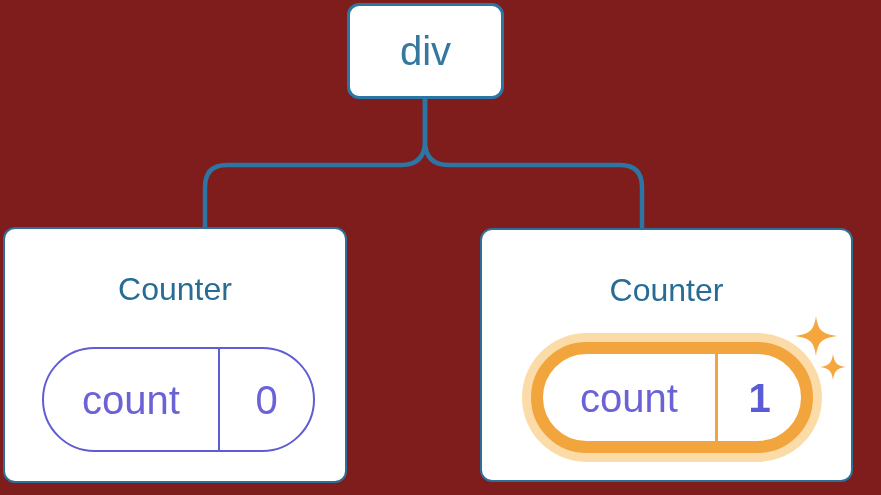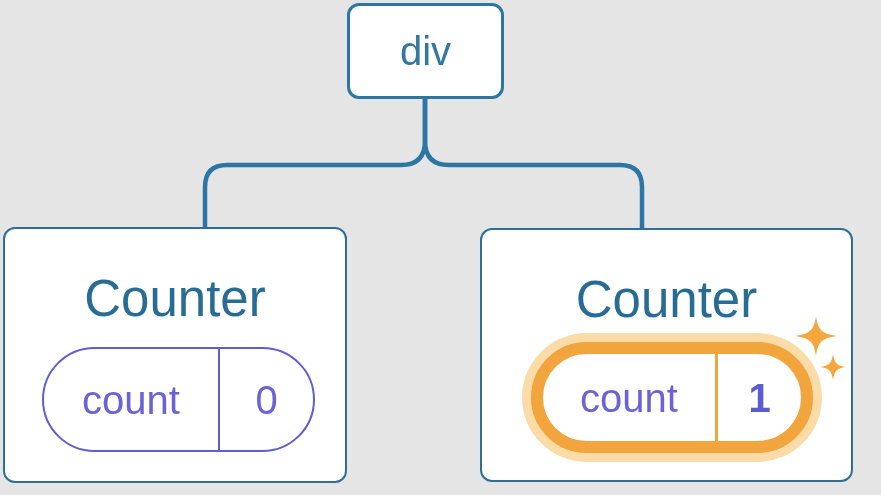--- a/index.html
+++ b/index.html
@@ -4,21 +4,21 @@
 <style>
   html, body {
     margin: 0;
     padding: 0;
     font-family: "Liberation Sans", "DejaVu Sans", sans-serif;
   }
   .canvas {
     position: relative;
     width: 881px;
     height: 495px;
-    background: #e5e5e5;
+    background: #7f1d1d;
     overflow: hidden;
   }
 
   
   .root-node {
     position: absolute;
     left: 347px;
     top: 3px;
     width: 157px;
     height: 96px;
@@ -58,21 +58,21 @@
   .card-left  { left: 3px;   top: 227px; width: 344px; height: 256px; }
   .card-right { left: 480px; top: 228px; width: 373px; height: 254px; }
 
   .card-title {
     position: absolute;
     top: 44px;
     left: 0;
     width: 100%;
     text-align: center;
     color: #276C94;
-    font-size: 51px;
+    font-size: 32px;
     font-weight: 500;
     line-height: 1;
   }
 
   
   .state-pill {
     position: absolute;
     left: 37px;
     top: 118px;
     width: 273px;

